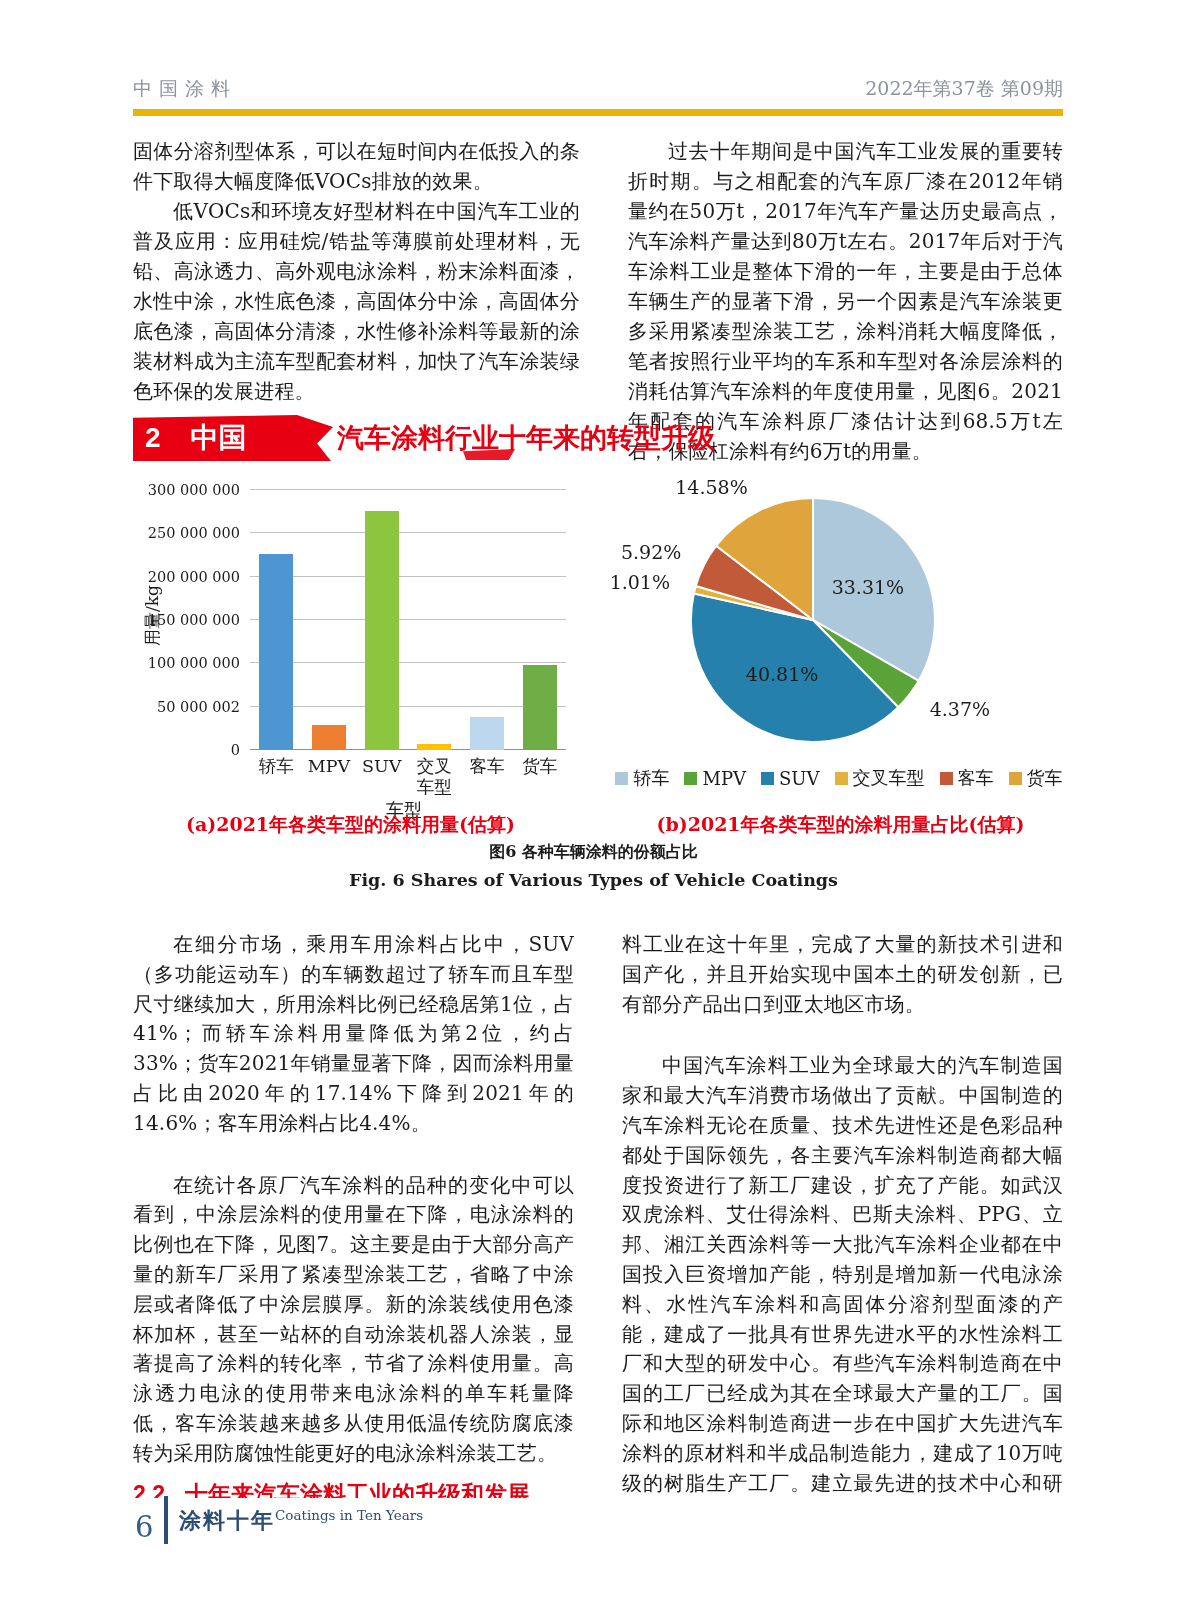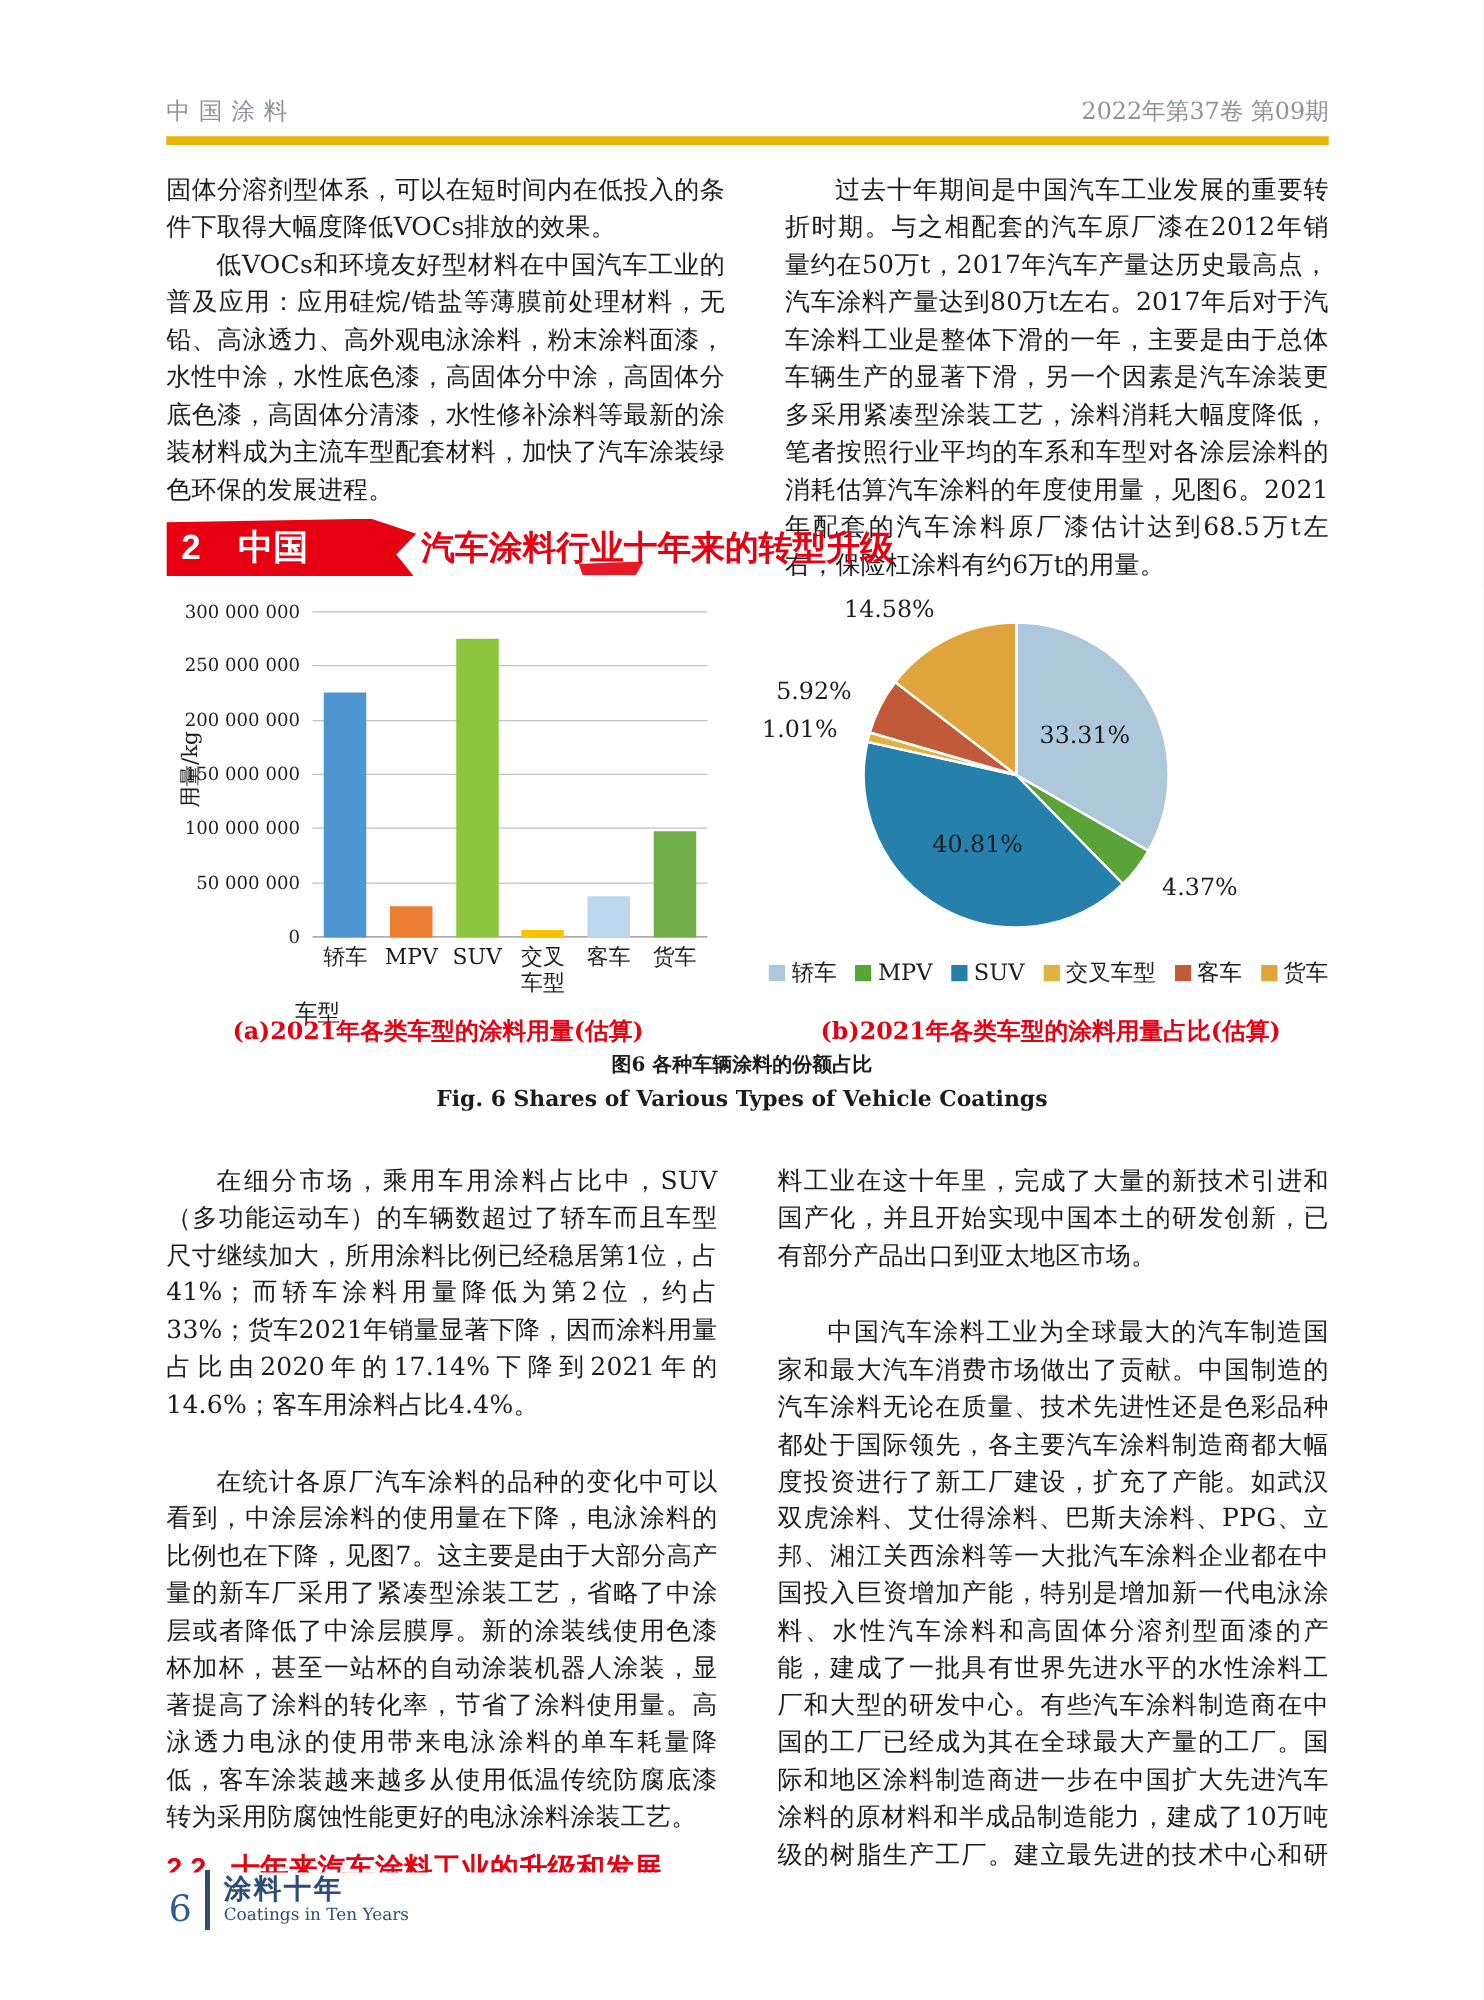--- a/index.html
+++ b/index.html
@@ -60,21 +60,21 @@
     position:absolute; left:-56px; top:128px; width:140px; text-align:center;
     transform:rotate(-90deg); font-size:17px;
   }
   .bc-yticks { position:absolute; left:0; top:14px; width:102px; height:260px; }
   .bc-yticks span { position:absolute; right:0; font-size:14.5px; white-space:nowrap;text-align:center; }
   .bc-plot { position:absolute; left:112px; top:14px; width:316px; height:260px; }
   .gridline { position:absolute; left:0; width:100%; height:1px; background:#c2c2c2; }
   .gridline.baseline { background:#8f8f8f; }
   .bar { position:absolute; bottom:0; width:34px; }
   .xlab { position:absolute; top:266px; text-align:center; font-size:17.5px; line-height:1.18; }
-  .bc-xlabel { position:absolute; left:98px; top:322px; width:316px; font-size:18px; }
+  .bc-xlabel { position:absolute; left:108px; top:322px; width:316px; text-align:center; font-size:18px; }
   
   .pie-chart { position:absolute; left:608px; top:0; width:462px; height:340px; }
   .pie-legend {
     position:absolute; left:0; top:296px; width:100%;
     display:flex; justify-content:center; align-items:center; gap:15px;
     font-size:18px;
   }
   .lg-item { display:flex; align-items:center; gap:5px; }
   .lg-sq { width:13px; height:13px; display:inline-block; }
   
@@ -83,21 +83,21 @@
     color:var(--accent_red,#e60012); font-weight:bold; font-size:19px;
   }
   .cap-a { left:128px; }
   .cap-b { left:618px; }
   .cap-cn { position:absolute; top:372px; left:0; width:100%; text-align:center; font-weight:bold; font-size:16px; }
   .cap-en { position:absolute; top:400px; left:0; width:100%; text-align:center; font-weight:bold; font-size:17.5px; }
   
   .ftr { position:absolute; left:135px; top:1496px; display:flex; align-items:center; gap:11px; }
   .pageno { color:#2f5d8c; font-size:29px; align-self:flex-end; line-height:1; padding-bottom:2px; }
   .fbar { width:3.5px; height:48px; background:var(--footer_navy,#2e4d74); }
-  .ftitles { display:flex; flex-direction:column; justify-content:center; }
+  .ftitles { display:flex; flex-direction:row; justify-content:center; }
   .ft-cn { color:var(--footer_navy,#2e4d74); font-weight:bold; font-size:22px; letter-spacing:2px; line-height:1.2; }
   .ft-en { color:var(--footer_navy,#2e4d74); font-size:13.5px; line-height:1.3; }
 </style>
 </head>
 <body>
 
 <div class="page">
 
   <div class="hdr">
     <span class="jname">中国涂料</span>
@@ -125,21 +125,21 @@
       <p class="body-text">过去十年期间是中国汽车工业发展的重要转折时期。与之相配套的汽车原厂漆在2012年销量约在50万t，2017年汽车产量达历史最高点，汽车涂料产量达到80万t左右。2017年后对于汽车涂料工业是整体下滑的一年，主要是由于总体车辆生产的显著下滑，另一个因素是汽车涂装更多采用紧凑型涂装工艺，涂料消耗大幅度降低，笔者按照行业平均的车系和车型对各涂层涂料的消耗估算汽车涂料的年度使用量，见图6。2021年配套的汽车涂料原厂漆估计达到68.5万t左右，保险杠涂料有约6万t的用量。</p>
     </div>
   </div>
 
   <div class="figure">
 
     <div class="bar-chart">
       <div class="bc-ylabel">用量/kg</div>
       <div class="bc-yticks">
           <span style="bottom: -8px;">0</span>
-          <span style="bottom: 35.3333px;">50 000 000</span>
+          <span style="bottom: 35.3333px;">50 000 002</span>
           <span style="bottom: 78.6667px;">100 000 000</span>
           <span style="bottom: 122px; padding-left: 11px;">150 000 000</span>
           <span style="bottom: 165.333px;">200 000 000</span>
           <span style="bottom: 208.667px;">250 000 000</span>
           <span style="bottom: 252px;">300 000 000</span>
         </div>
       <div class="bc-plot">
           <div class="gridline baseline" style="bottom: 0px;"></div>
           <div class="gridline" style="bottom: 43.3333px;"></div>
           <div class="gridline" style="bottom: 86.6667px;"></div>

